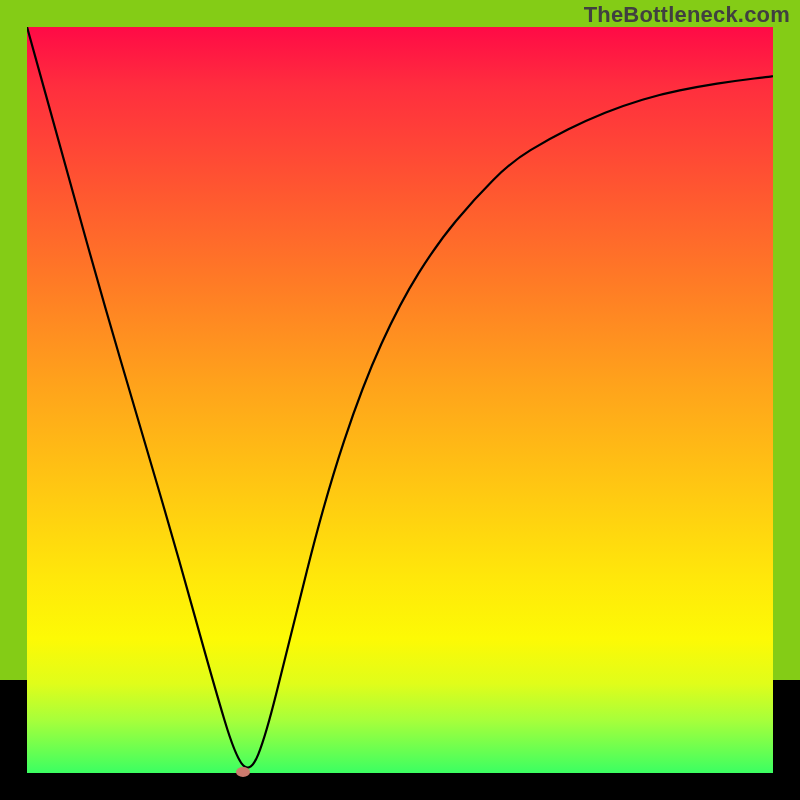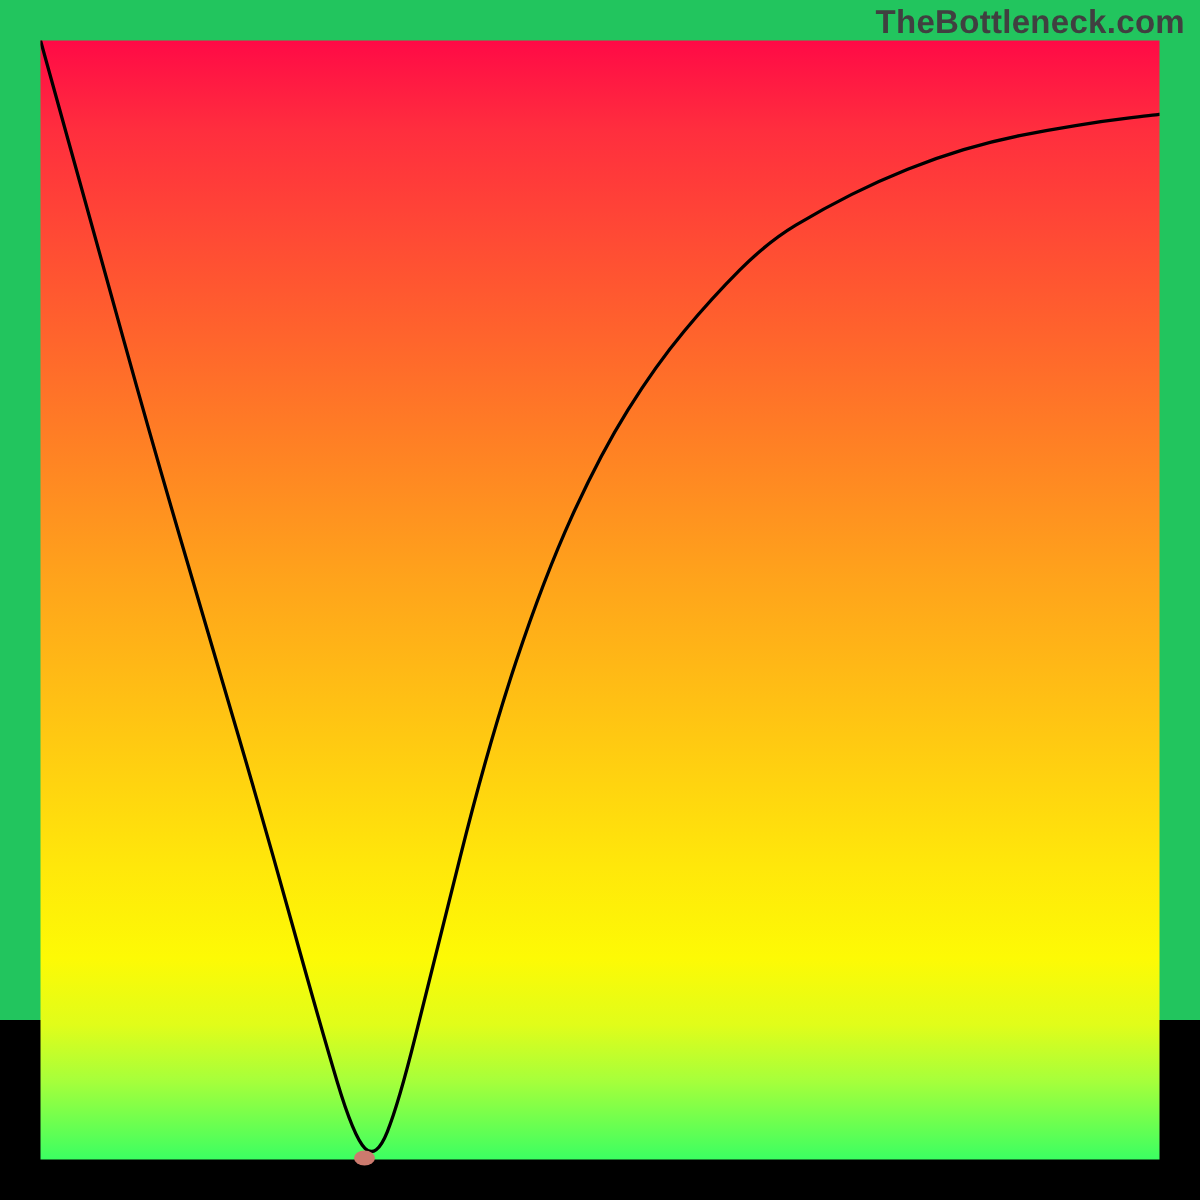--- a/index.html
+++ b/index.html
@@ -8,21 +8,21 @@
     width: 800px;
     height: 800px;
     background: #000;
     overflow: hidden;
     font-family: Arial, Helvetica, sans-serif;
   }
   .frame {
     position: relative;
     width: 800px;
     height: 680px;
-    background: #22c55e;
+    background: #84cc16;
   }
   .plot-area {
     position: absolute;
     left: 27px;
     top: 27px;
     width: 746px;
     height: 746px;
     
     background: linear-gradient(to bottom,
       #ff0a46 0%,

